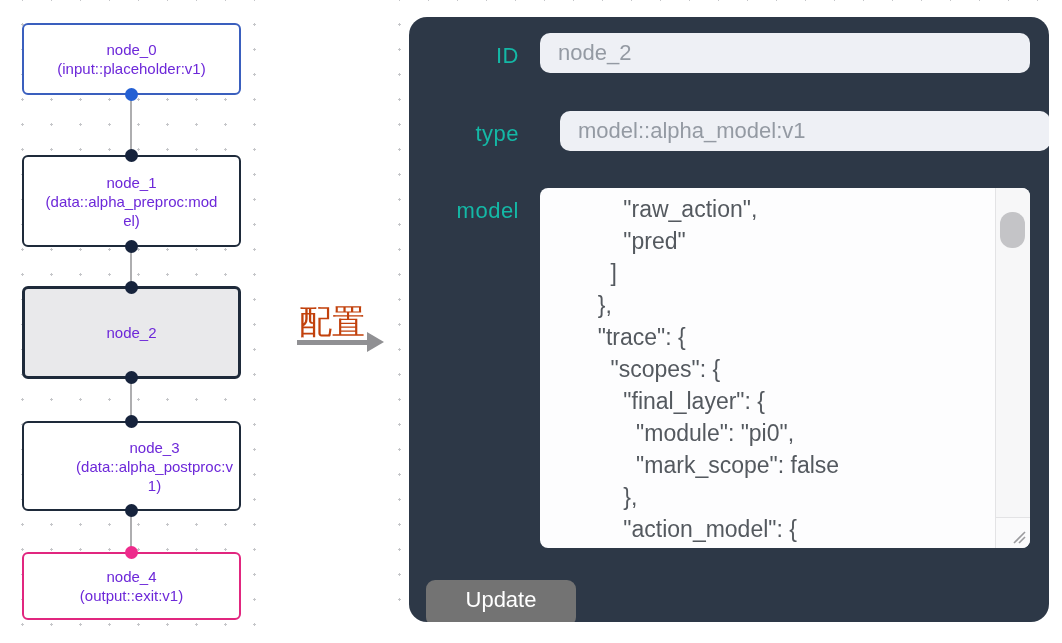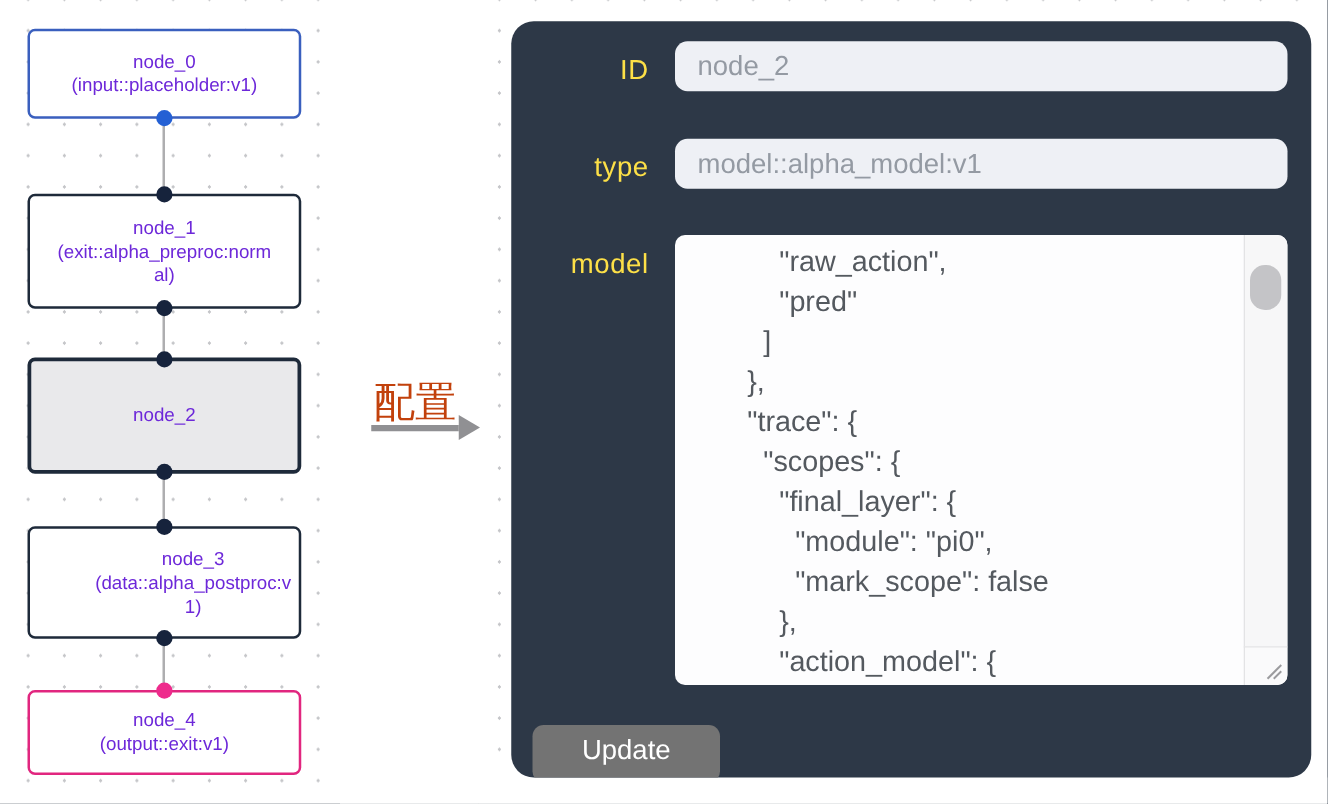--- a/index.html
+++ b/index.html
@@ -113,21 +113,21 @@
     background: #2d3847;
     border-radius: 18px;
     overflow: hidden;
     z-index: 6;
   }
   .field-label {
     position: absolute;
     left: 10px;
     width: 100px;
     text-align: right;
-    color: #fde047;
+    color: #14b8a6;
     font-size: 22px;
     letter-spacing: 0.5px;
   }
   .text-input {
     position: absolute;
     left: 131px;
     width: 490px;
     height: 40px;
     background: #eef0f5;
     border: none;
@@ -218,21 +218,21 @@
   <div class="edge" style="top:511px; height:41px;"></div>
 
   <div class="flow-node node-input" style="top:23px; height:72px;">
     <div class="node-title">node_0</div>
     <div class="node-subtitle">(input::placeholder:v1)</div>
     <span class="port port-bottom port-blue"></span>
   </div>
 
   <div class="flow-node" style="top:155px; height:92px;">
     <div class="node-title">node_1</div>
-    <div class="node-subtitle">(exit::alpha_preproc:normal)</div>
+    <div class="node-subtitle">(data::alpha_preproc:model)</div>
     <span class="port port-top"></span>
     <span class="port port-bottom"></span>
   </div>
 
   <div class="flow-node node-selected" style="top:286px; height:93px;">
     <div class="node-title">node_2</div>
     <span class="port port-top"></span>
     <span class="port port-bottom"></span>
   </div>
 
@@ -253,21 +253,21 @@
 <div class="annotation-label">配置</div>
 <div class="arrow-shaft"></div>
 <div class="arrow-head"></div>
 
 <div class="config-panel">
 
   <div class="field-label" style="top:26px;">ID</div>
   <input class="text-input" style="top: 16px;" type="text" value="node_2">
 
   <div class="field-label" style="top:104px;">type</div>
-  <input class="text-input" style="top: 94px;" type="text" value="model::alpha_model:v1">
+  <input class="text-input" style="top: 94px; margin-left: 20px;" type="text" value="model::alpha_model:v1">
 
   <div class="field-label" style="top:181px;">model</div>
 
   <div class="config-box">
     <textarea class="config-textarea" spellcheck="false" style="">      "raw_action",
       "pred"
     ]
   },
   "trace": {
     "scopes": {

